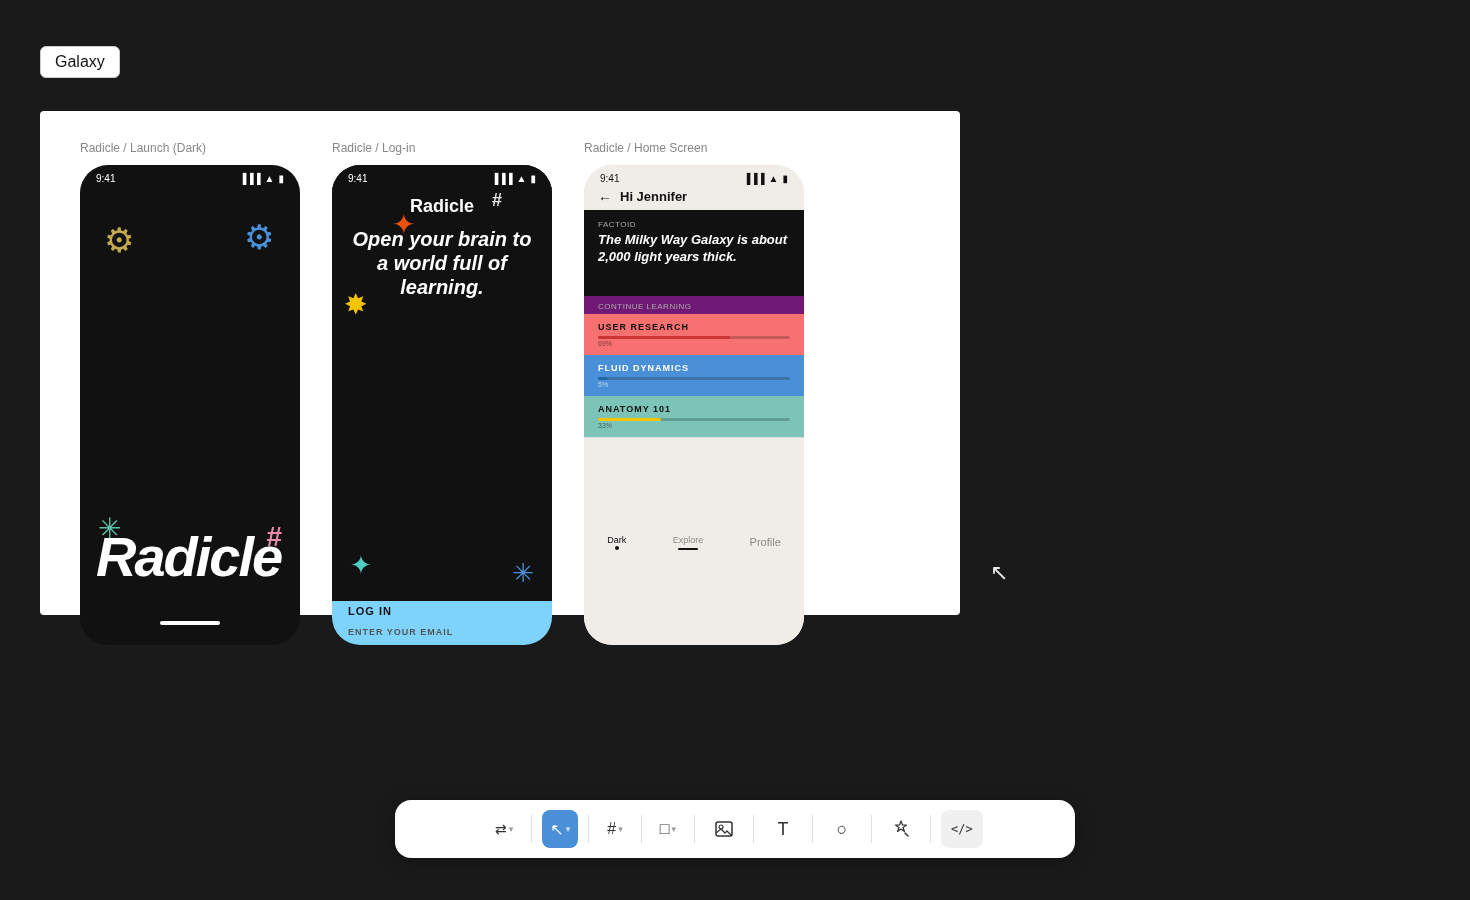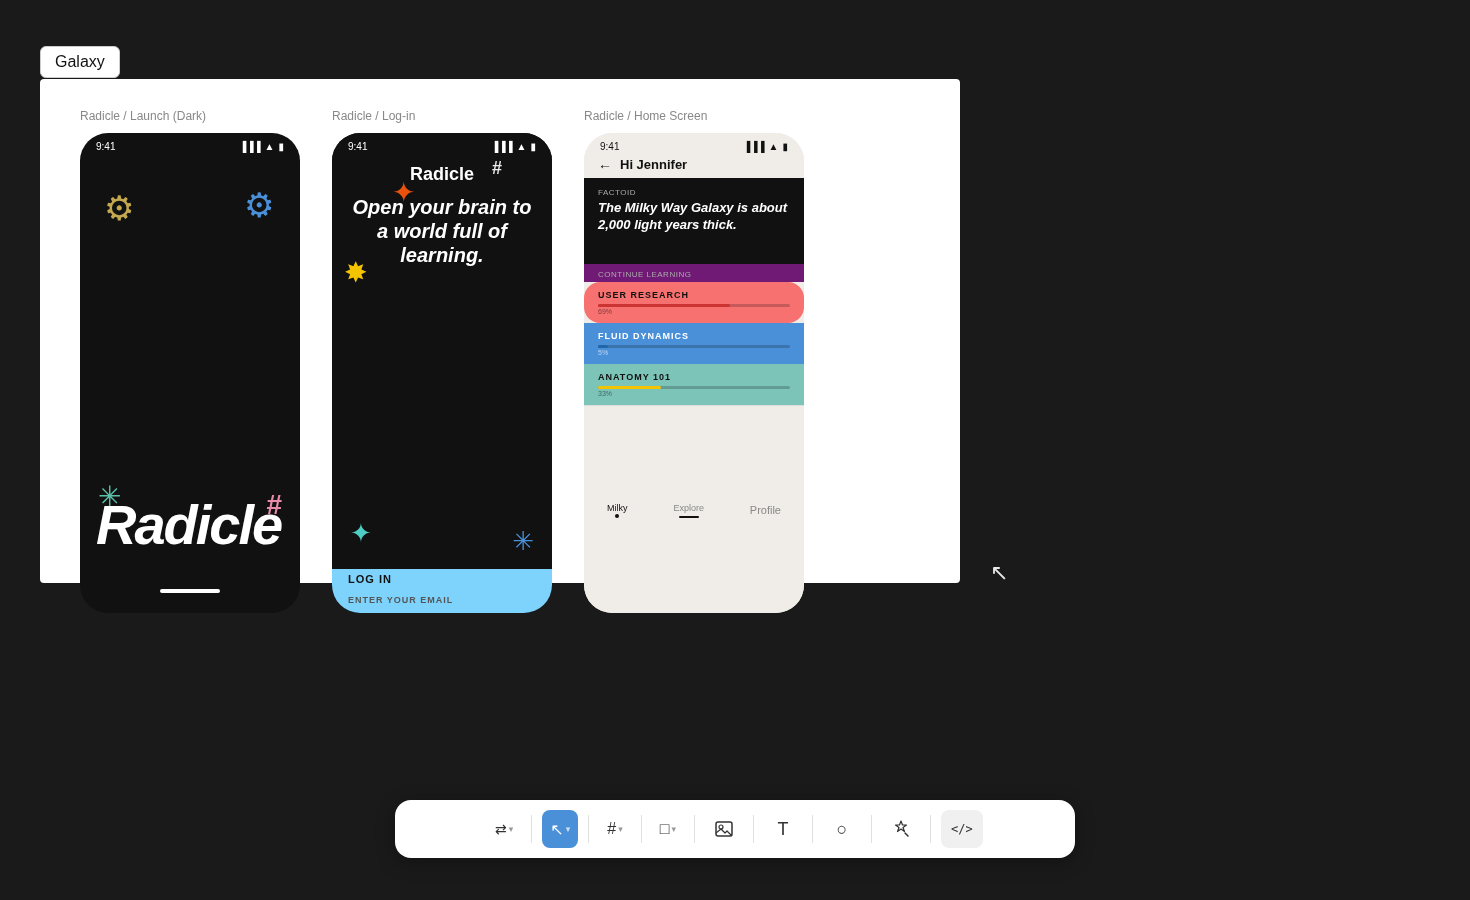--- a/index.html
+++ b/index.html
@@ -22,21 +22,21 @@
       border-radius: 6px;
       padding: 6px 14px;
       font-size: 16px;
       font-weight: 500;
       color: #111;
     }
 
     
     .canvas-area {
       position: absolute;
-      top: 79px;
+      top: 111px;
       left: 40px;
       width: 920px;
       height: 504px;
       background: white;
       border-radius: 4px;
     }
 
     
     .phone-section-title {
       font-size: 12px;
@@ -423,21 +423,21 @@
           <span style="font-size:13px;font-weight:600;color:#111;">Hi Jennifer</span>
         </div>
 
         <div style="background:#111;padding:10px 14px 30px;">
           <div style="color:#aaa;font-size:8px;text-transform:uppercase;letter-spacing:0.5px;margin-bottom:3px;">Factoid</div>
           <div style="color:white;font-size:13px;font-weight:600;line-height:1.3;font-style:italic;">The Milky Way Galaxy is about 2,000 light years thick.</div>
         </div>
 
         <div style="color:#aaa;font-size:8px;text-transform:uppercase;letter-spacing:0.5px;padding:6px 14px 3px;background:#701a75;">Continue Learning</div>
 
-        <div style="background:#f87171;padding:8px 14px 8px;border-radius:16px;">
+        <div style="background:#f87171;padding:8px 14px 8px;">
           <div style="font-size:9px;font-weight:700;letter-spacing:1px;text-transform:uppercase;color:#111;">USER RESEARCH</div>
           <div style="height:3px;background:rgba(0,0,0,0.2);border-radius:2px;margin-top:4px;">
             <div style="height:100%;width:69%;background:#cc3333;border-radius:2px;"></div>
           </div>
           <div style="font-size:7px;color:rgba(0,0,0,0.5);margin-top:1px;">69%</div>
         </div>
         <div style="background:#4a90d9;padding:8px 14px 8px;">
           <div style="font-size:9px;font-weight:700;letter-spacing:1px;text-transform:uppercase;color:white;">FLUID DYNAMICS</div>
           <div style="height:3px;background:rgba(0,0,0,0.2);border-radius:2px;margin-top:4px;">
             <div style="height:100%;width:5%;background:#2266aa;border-radius:2px;"></div>
@@ -447,21 +447,21 @@
         <div style="background:#7cc4b8;padding:8px 14px 8px;">
           <div style="font-size:9px;font-weight:700;letter-spacing:1px;text-transform:uppercase;color:#111;">ANATOMY 101</div>
           <div style="height:3px;background:rgba(0,0,0,0.2);border-radius:2px;margin-top:4px;">
             <div style="height:100%;width:33%;background:#f5c400;border-radius:2px;"></div>
           </div>
           <div style="font-size:7px;color:rgba(0,0,0,0.5);margin-top:1px;">33%</div>
         </div>
 
         <div style="display:flex;justify-content:space-around;align-items:center;padding:6px 0 4px;background:#f0ede8;border-top:1px solid #ddd;flex:1;">
           <div style="display:flex;flex-direction:column;align-items:center;font-size:9px;color:#111;gap:1px;">
-            <span>Milky</span>
+            <span>Dark</span>
             <div style="width:4px;height:4px;background:#111;border-radius:50%;"></div>
           </div>
           <div style="display:flex;flex-direction:column;align-items:center;font-size:9px;color:#888;gap:1px;">
             <span>Explore</span>
             <div style="width:20px;height:2px;background:#111;border-radius:2px;margin-top:2px;"></div>
           </div>
           <div style="display:flex;flex-direction:column;align-items:center;font-size:11px;color:#888;gap:1px;">
             <span>Profile</span>
           </div>
         </div>

